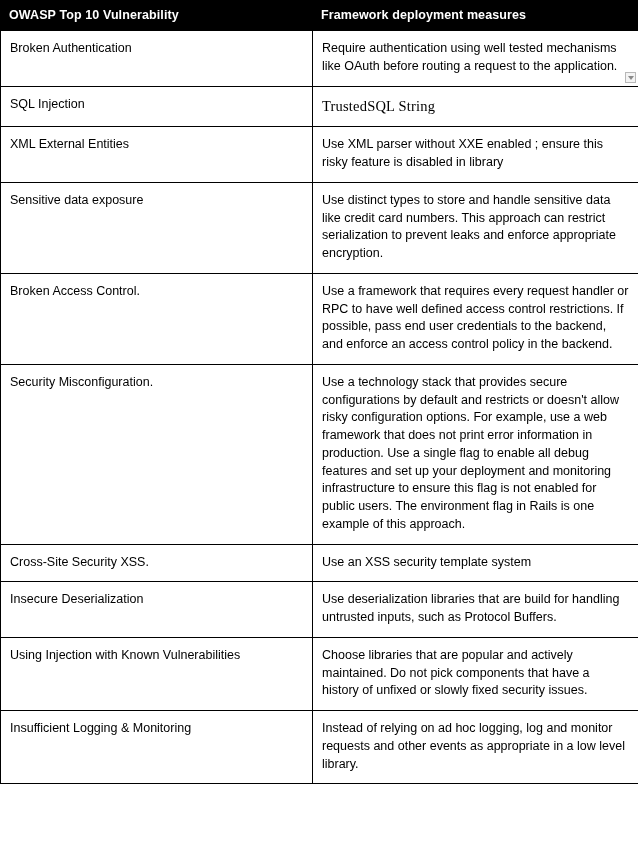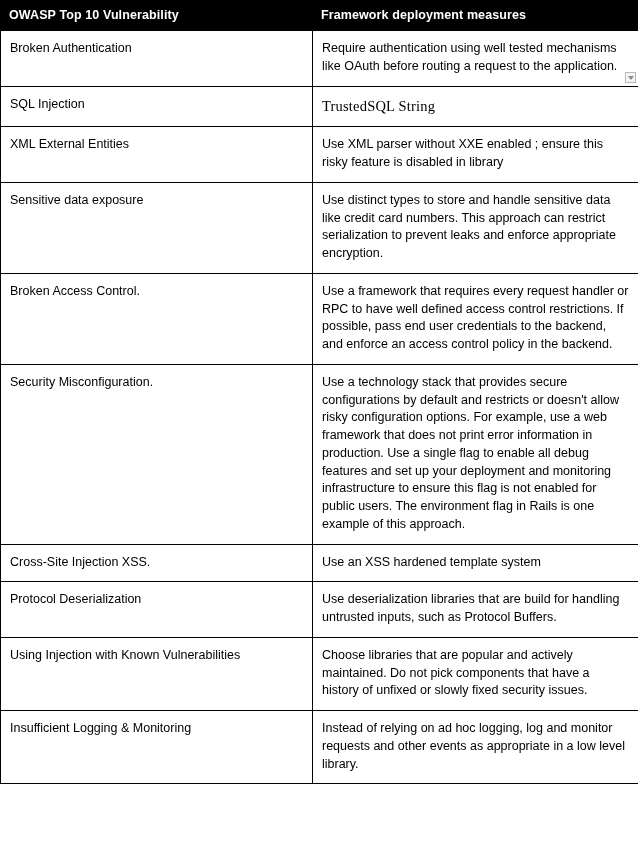--- a/index.html
+++ b/index.html
@@ -118,25 +118,25 @@
       </tr>
       <tr>
         <td class="cell-left">Broken Access Control.</td>
         <td class="cell-right">Use a framework that requires every request handler or RPC to have well defined access control restrictions. If possible, pass end user credentials to the backend, and enforce an access control policy in the backend.</td>
       </tr>
       <tr>
         <td class="cell-left">Security Misconfiguration.</td>
         <td class="cell-right">Use a technology stack that provides secure configurations by default and restricts or doesn't allow risky configuration options. For example, use a web framework that does not print error information in production. Use a single flag to enable all debug features and set up your deployment and monitoring infrastructure to ensure this flag is not enabled for public users. The environment flag in Rails is one example of this approach.</td>
       </tr>
       <tr>
-        <td class="cell-left">Cross-Site Injection XSS.</td>
-        <td class="cell-right">Use an XSS hardened template system</td>
+        <td class="cell-left">Cross-Site Security XSS.</td>
+        <td class="cell-right">Use an XSS security template system</td>
       </tr>
       <tr>
-        <td class="cell-left">Protocol Deserialization</td>
+        <td class="cell-left">Insecure Deserialization</td>
         <td class="cell-right">Use deserialization libraries that are build for handling untrusted inputs, such as Protocol Buffers.</td>
       </tr>
       <tr>
         <td class="cell-left">Using Injection with Known Vulnerabilities</td>
         <td class="cell-right">Choose libraries that are popular and actively maintained. Do not pick components that have a history of unfixed or slowly fixed security issues.</td>
       </tr>
       <tr>
         <td class="cell-left">Insufficient Logging &amp; Monitoring</td>
         <td class="cell-right">Instead of relying on ad hoc logging, log and monitor requests and other events as appropriate in a low level library.</td>
       </tr>

